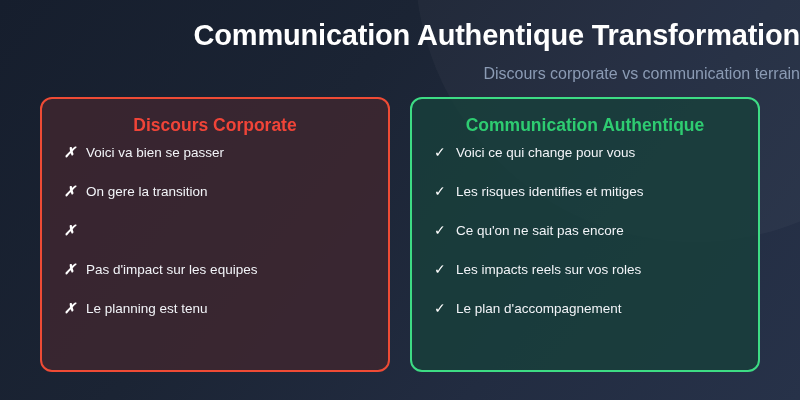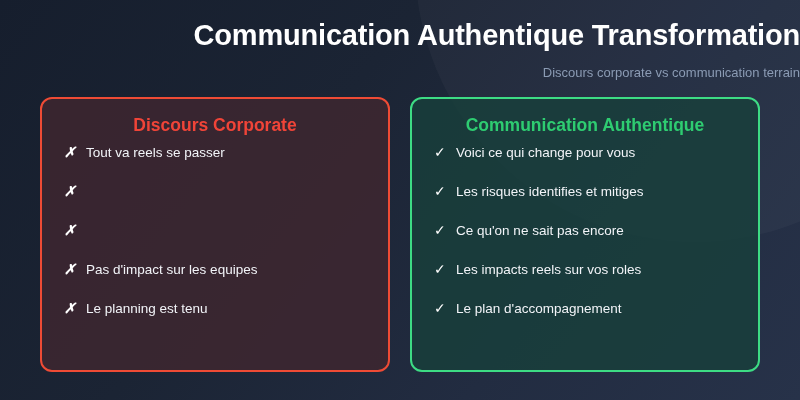--- a/index.html
+++ b/index.html
@@ -37,21 +37,21 @@
     z-index:3;
   }
   .title {
     font-size:29px;
     font-weight:bold;
     color:#ffffff;
     letter-spacing:-0.2px;
   }
   .subtitle {
     margin-top:13px;
-    font-size:13px;
+    font-size:16px;
     color:#8b9bb4;
   }
 
   
   .cards {
     position:absolute;
     top:97px; left:40px;
     width:720px; height:275px;
     display:flex;
     gap:20px;
@@ -112,24 +112,25 @@
   <div class="subtitle">Discours corporate vs communication terrain</div>
 </div>
 
 <div class="cards">
 
   <div class="card card-negative">
     <div class="card-title">Discours Corporate</div>
     <ul class="list">
       <li class="list-item">
         <span class="marker marker-x">✗</span>
-        <span class="item-label">Tout va reels se passer</span>
+        <span class="item-label">Voici va bien se passer</span>
       </li>
       <li class="list-item">
         <span class="marker marker-x">✗</span>
+        <span class="item-label">On gere la transition</span>
       </li>
       <li class="list-item">
         <span class="marker marker-x">✗</span>
       </li>
       <li class="list-item">
         <span class="marker marker-x">✗</span>
         <span class="item-label">Pas d'impact sur les equipes</span>
       </li>
       <li class="list-item">
         <span class="marker marker-x">✗</span>

